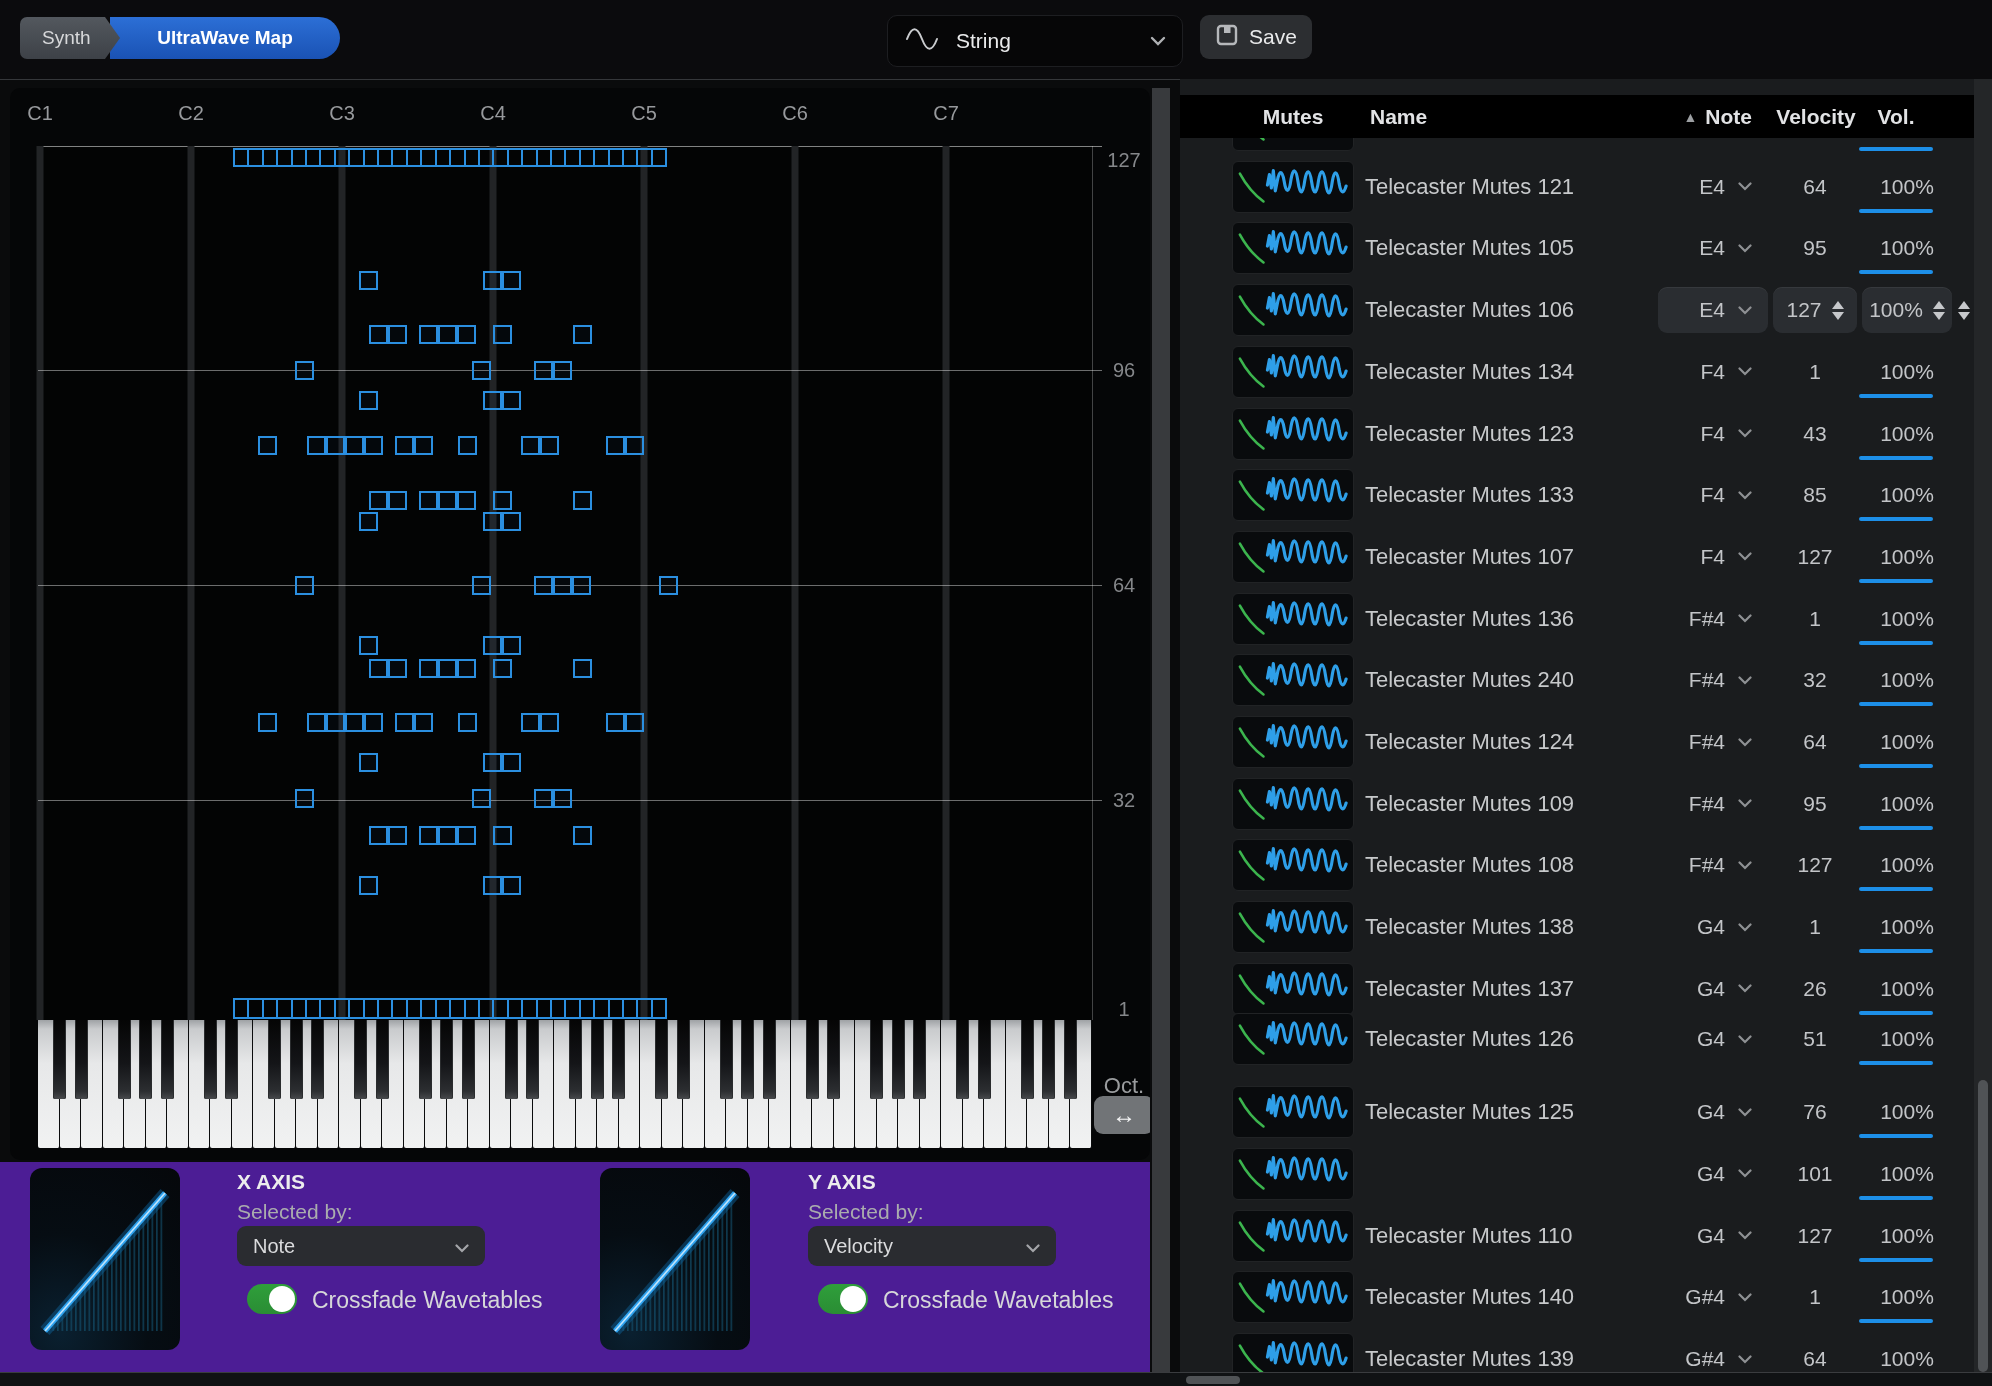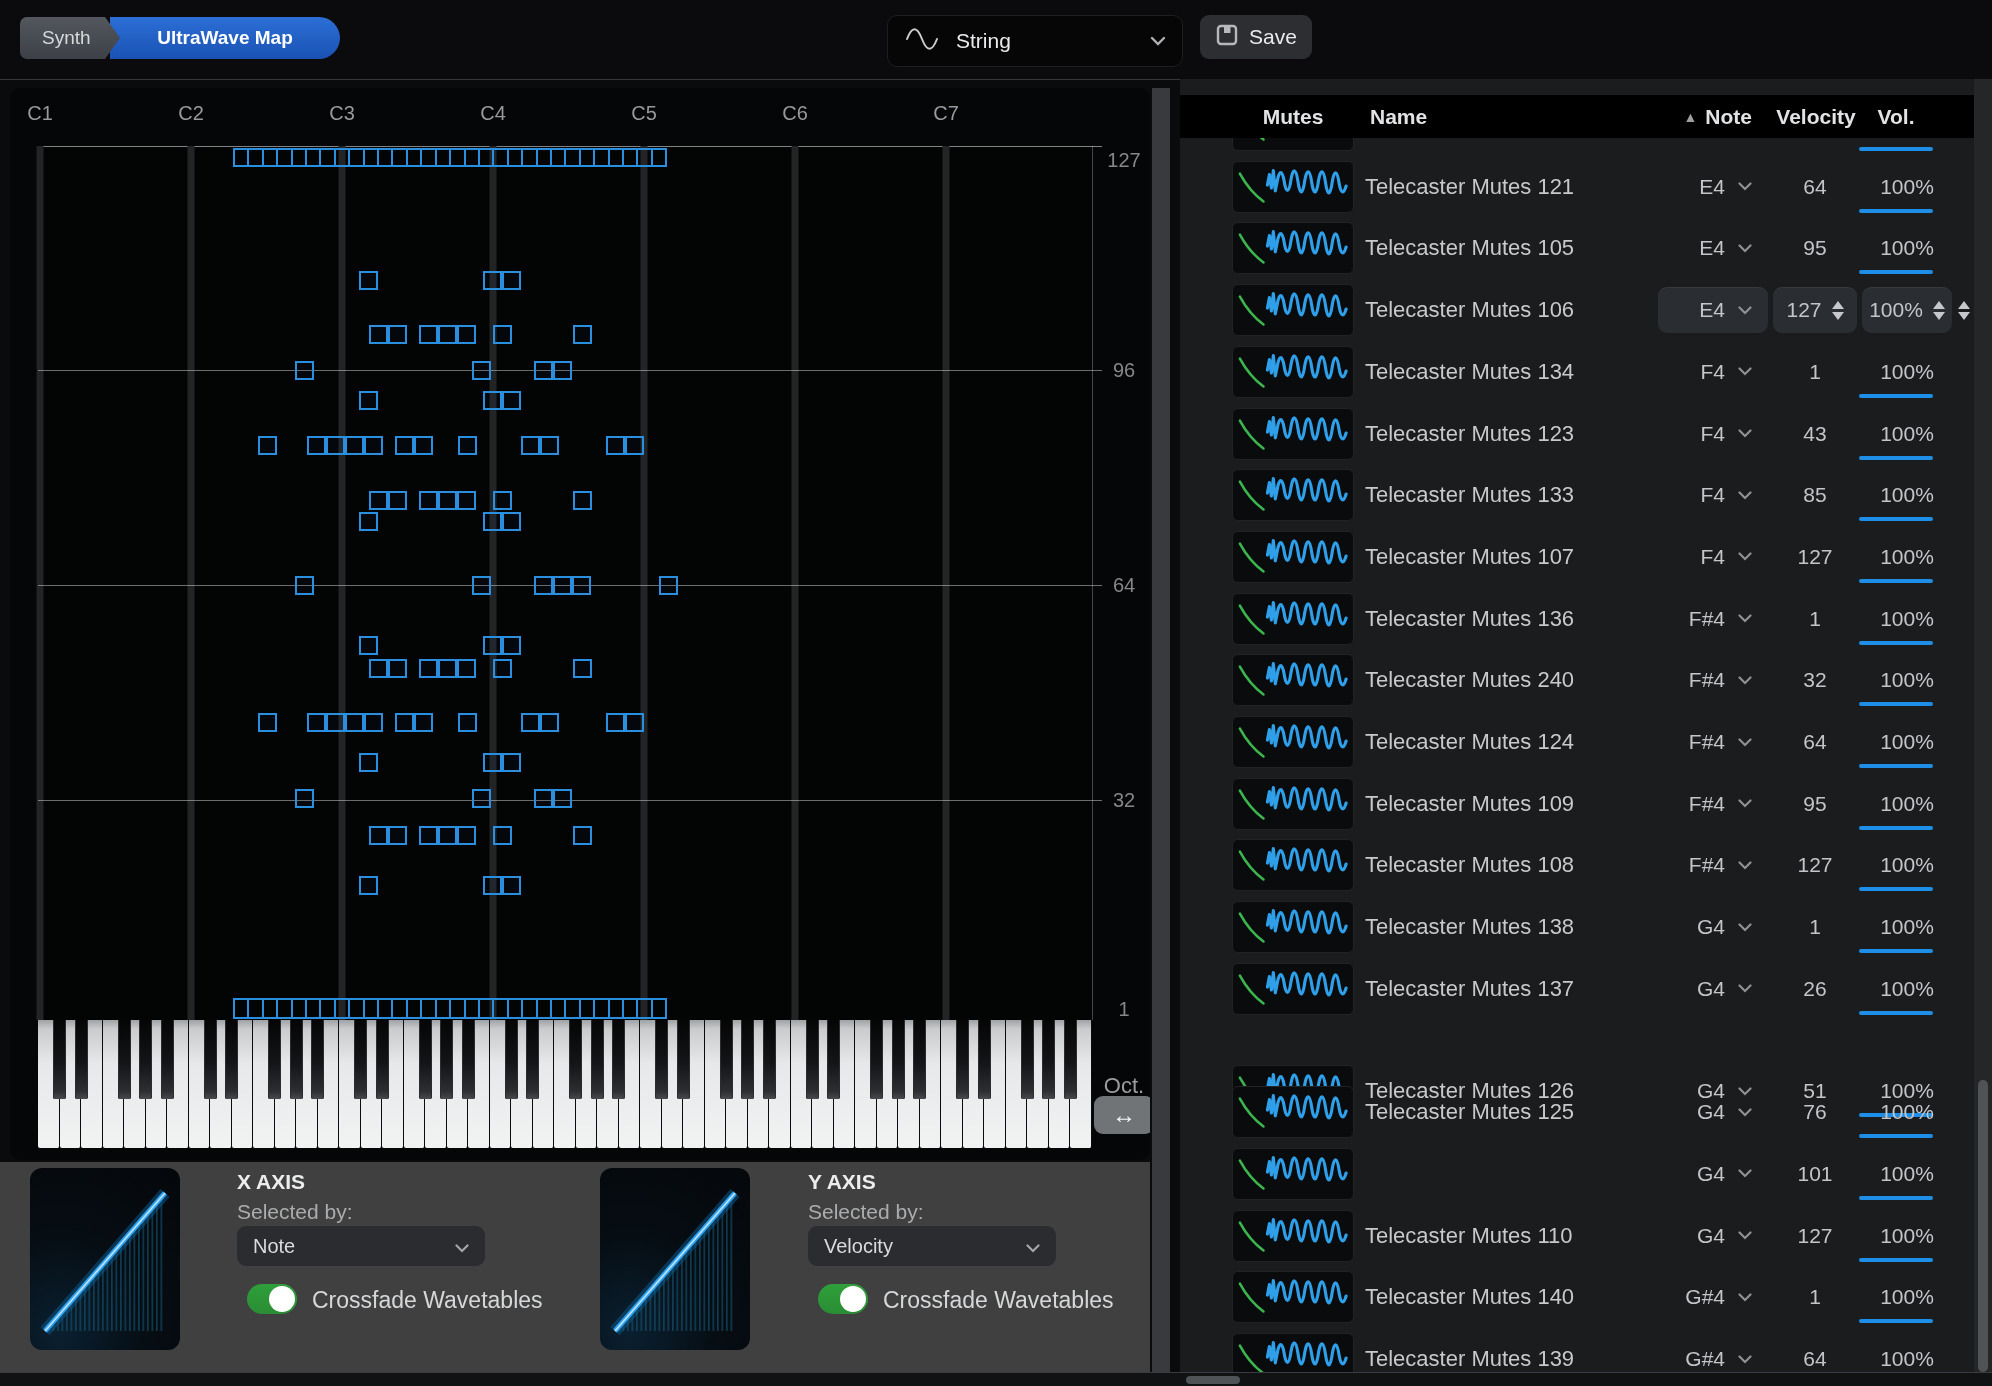--- a/index.html
+++ b/index.html
@@ -54,21 +54,21 @@
      background:linear-gradient(180deg,#9fa2a5 0%,#c9cbcd 7%,#e7e8e9 34%,#f1f2f2 100%);
      border-radius:0 0 2px 2px;}
   .bkey{position:absolute;top:0;width:13px;height:79px;z-index:2;border-radius:0 0 2px 2px;
      background:linear-gradient(180deg,#050505 0%,#141518 55%,#2c2e31 90%,#47494c 100%);
      box-shadow:inset 1px 0 0 #2a2c2e, inset -1px 0 0 #2a2c2e;}
 
   
   #panel-divider{position:absolute;left:1152px;top:88px;width:18px;height:1284px;background:#383a3d;}
 
   
-  #axis-section{position:absolute;left:0px;top:1162px;width:1150px;height:210px;background:#404040;}
+  #axis-section{position:absolute;left:0px;top:1162px;width:1150px;height:210px;background:#4c1d95;}
   .axis-thumb{position:absolute;top:6px;width:150px;height:182px;border-radius:12px;overflow:hidden;
      background:radial-gradient(130% 120% at 20% 90%, #0a2030 0%, #060d13 45%, #05070a 100%);}
   .axis-title{position:absolute;font-size:21px;font-weight:700;color:#eceded;}
   .axis-sub{position:absolute;font-size:21px;color:#aaacae;}
   .axis-dd{position:absolute;width:248px;height:40px;background:#2a2c30;border-radius:9px;
      display:flex;align-items:center;box-sizing:border-box;padding:0 16px;font-size:20px;color:#dadbdd;cursor:pointer;}
   .axis-dd .lbl{flex:1;}
   .toggle{position:absolute;width:50px;height:30px;border-radius:15px;
      background:linear-gradient(180deg,#2f9f3b,#2a8d34);cursor:pointer;}
   .toggle .knob{position:absolute;right:2px;top:2px;width:26px;height:26px;border-radius:13px;background:#fff;}
@@ -924,21 +924,21 @@
       <span class="vtext">26</span>
 
     </div>
     <div class="tvol">
       <span class="otext">100%</span>
 
     </div>
     <div class="vline"></div>
 
   </div>
-        <div class="trow" style="top: 922px;">
+        <div class="trow" style="top: 870px;">
     <div class="thumb">
       <svg viewBox="0 0 122 52" preserveAspectRatio="none">
         <path d="M7 12 C15 27,23 35,31 41" fill="none" stroke="#3cb54e" stroke-width="2.6" stroke-linecap="round"></path>
         <path d="M35 24 L37 13 L39 27 L41 9 L43 30 L45 20
                  C47 8,50 8,52 20 C54 33,57 33,59 18 C61 6,64 6,66 20 C68 35,71 35,73 19
                  C75 7,78 7,80 21 C82 35,85 35,87 19 C89 7,92 7,94 21 C96 36,99 36,101 20
                  C103 8,106 8,108 23 C110 35,113 32,115 25" fill="none" stroke="#2e9fe8" stroke-width="3.2" stroke-linecap="round" stroke-linejoin="round"></path>
       </svg>
     </div>
     <div class="tname">Telecaster Mutes 126</div>

